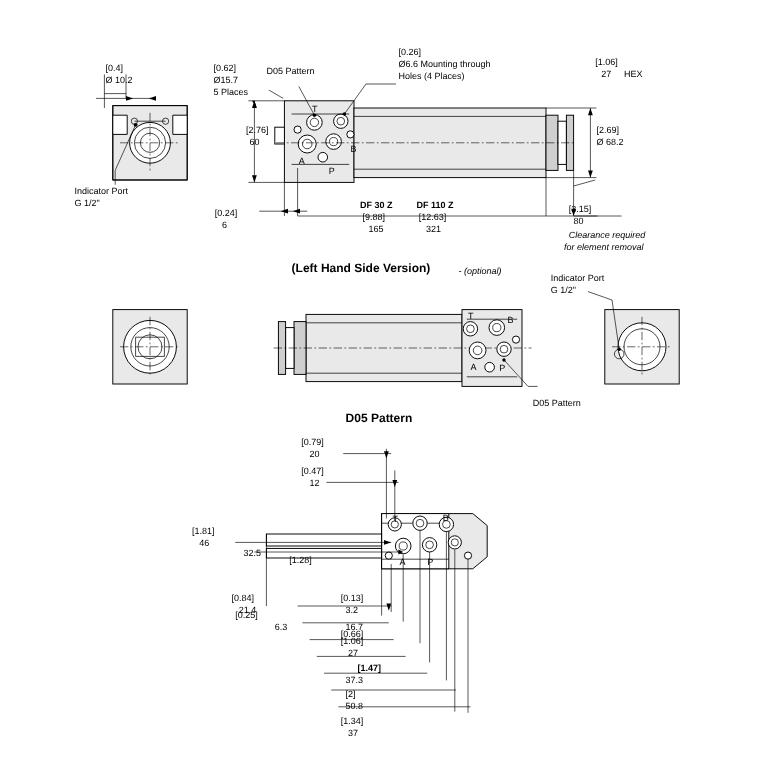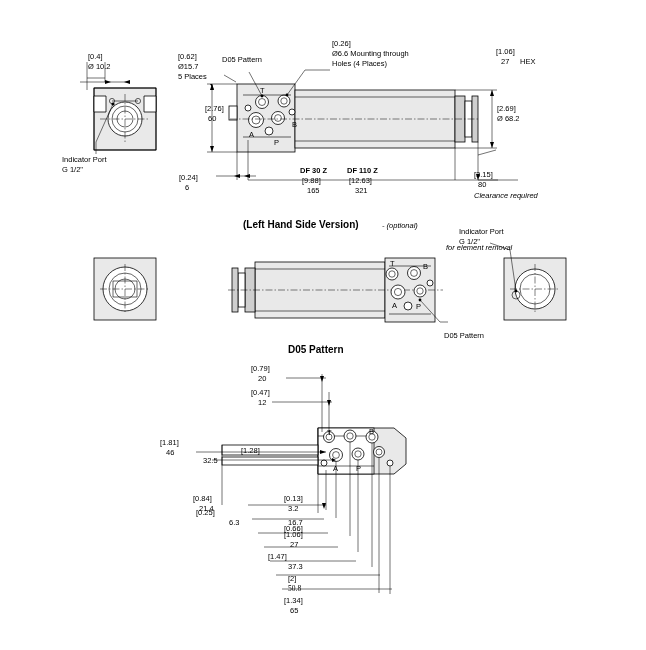--- a/index.html
+++ b/index.html
@@ -213,21 +213,21 @@
 <div class="lbl" style="left:302px;top:176px;">[9.88]</div>
 <div class="lbl" style="left:307px;top:186px;">165</div>
 
 <div class="lbl b" style="left:347px;top:166px;">DF 110 Z</div>
 <div class="lbl" style="left:349px;top:176px;">[12.63]</div>
 <div class="lbl" style="left:355px;top:186px;">321</div>
 
 <div class="lbl" style="left:474px;top:170px;">[3.15]</div>
 <div class="lbl" style="left:478px;top:180px;">80</div>
 <div class="lbl i" style="left:474px;top:191px;">Clearance required</div>
-<div class="lbl i" style="left:446px;top:201px;margin-top:42px;">for element removal</div>
+<div class="lbl i" style="left:470px;top:201px;">for element removal</div>
 
 <div class="lbl" style="left:62px;top:155px;">Indicator Port</div>
 <div class="lbl" style="left:62px;top:165px;">G 1/2"</div>
 
 <div class="lbl" style="left:260px;top:86px;">T</div>
 <div class="lbl" style="left:249px;top:130px;">A</div>
 <div class="lbl" style="left:292px;top:120px;">B</div>
 <div class="lbl" style="left:274px;top:138px;">P</div>
 
 <div class="ttl" style="left:243px;top:219px;">(Left Hand Side Version)</div>
@@ -246,45 +246,45 @@
 
 <div class="lbl" style="left:251px;top:364px;">[0.79]</div>
 <div class="lbl" style="left:258px;top:374px;">20</div>
 
 <div class="lbl" style="left:251px;top:388px;">[0.47]</div>
 <div class="lbl" style="left:258px;top:398px;">12</div>
 
 <div class="lbl" style="left:160px;top:438px;">[1.81]</div>
 <div class="lbl" style="left:166px;top:448px;">46</div>
 
-<div class="lbl" style="left:205px;top:446px;padding-left:36px;">[1.28]</div>
+<div class="lbl" style="left:205px;top:462px;padding-left:36px;">[1.28]</div>
 <div class="lbl" style="left:203px;top:456px;">32.5</div>
 
 <div class="lbl" style="left:193px;top:494px;">[0.84]</div>
 <div class="lbl" style="left:199px;top:504px;">21.4</div>
 
 <div class="lbl" style="left:196px;top:508px;">[0.25]</div>
 <div class="lbl" style="left:229px;top:518px;">6.3</div>
 
 <div class="lbl" style="left:284px;top:494px;">[0.13]</div>
 <div class="lbl" style="left:288px;top:504px;">3.2</div>
 
 <div class="lbl" style="left:284px;top:508px;margin-top:16px;">[0.66]</div>
 <div class="lbl" style="left:288px;top:518px;">16.7</div>
 
 <div class="lbl" style="left:284px;top:530px;">[1.06]</div>
 <div class="lbl" style="left:290px;top:540px;">27</div>
 
-<div class="lbl" style="left:268px;top:552px;">[1.47]</div>
+<div class="lbl" style="left:298px;top:552px;font-weight:bold;">[1.47]</div>
 <div class="lbl" style="left:288px;top:562px;">37.3</div>
 
 <div class="lbl" style="left:288px;top:574px;">[2]</div>
-<div class="lbl" style="left:288px;top:584px;font-family:Liberation Serif, serif;">50.8</div>
+<div class="lbl" style="left:288px;top:584px;">50.8</div>
 
 <div class="lbl" style="left:284px;top:596px;">[1.34]</div>
-<div class="lbl" style="left:290px;top:606px;">65</div>
+<div class="lbl" style="left:290px;top:606px;">37</div>
 
 <div class="lbl" style="left:327px;top:428px;">T</div>
 <div class="lbl" style="left:369px;top:427px;">B</div>
 <div class="lbl" style="left:333px;top:464px;">A</div>
 <div class="lbl" style="left:356px;top:464px;">P</div>
 
 </div>
 
 </body></html>

